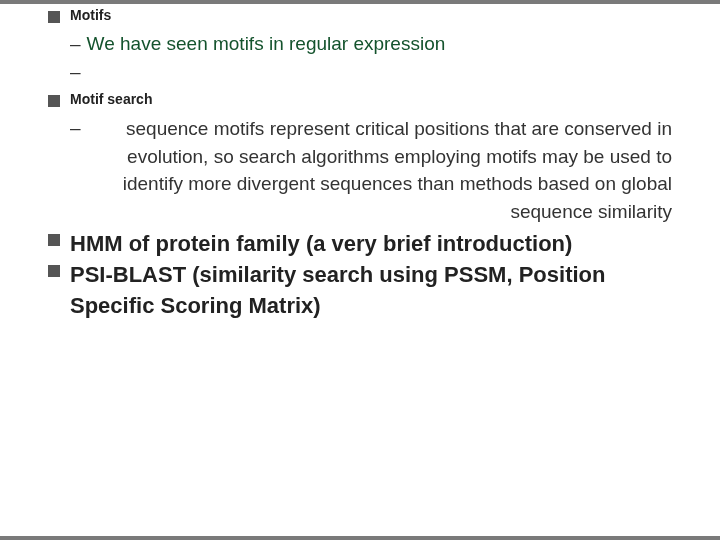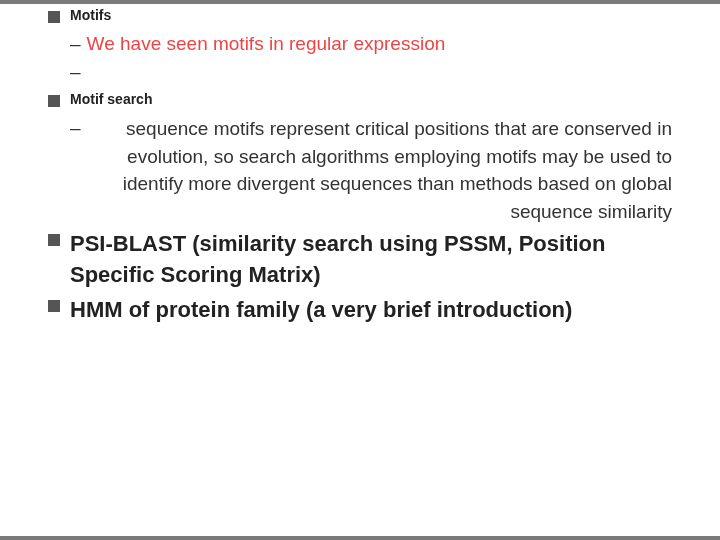--- a/index.html
+++ b/index.html
@@ -92,21 +92,21 @@
     .dash {
       font-size: 19px;
       color: #333333;
       margin-right: 6px;
       flex-shrink: 0;
       line-height: 1.4;
     }
 
     .sub-text {
       font-size: 19px;
-      color: #ef4444;
+      color: #14532d;
       line-height: 1.4;
     }
 
     .sub-text-large {
       font-size: 19px;
       color: #333333;
       line-height: 1.45;
       text-align: right;
     }
 
@@ -144,26 +144,26 @@
       <div class="bullet-square"></div>
       <span class="bullet-text">Motif search</span>
     </div>
     <div class="sub-items">
       <div class="sub-item">
         <span class="dash">–</span>
         <span class="sub-text-large">sequence motifs represent critical positions that are conserved in evolution, so search algorithms employing motifs may be used to identify more divergent sequences than methods based on global sequence similarity</span>
       </div>
     </div>
 
+    <div class="bullet-item" style="margin-bottom: 0;">
+      <div class="bullet-square"></div>
+      <span class="bullet-text-large">HMM of protein family (a very brief introduction)</span>
+    </div>
+
     <div class="bullet-item" style="margin-bottom: 4px;">
       <div class="bullet-square"></div>
       <span class="bullet-text-large">PSI-BLAST (similarity search using PSSM, Position Specific Scoring Matrix)</span>
-    </div>
-
-    <div class="bullet-item" style="margin-bottom: 0;">
-      <div class="bullet-square"></div>
-      <span class="bullet-text-large">HMM of protein family (a very brief introduction)</span>
     </div>
 
   </div>
 
   <div class="bottom-border"></div>
 </div>
 
 </body></html>

